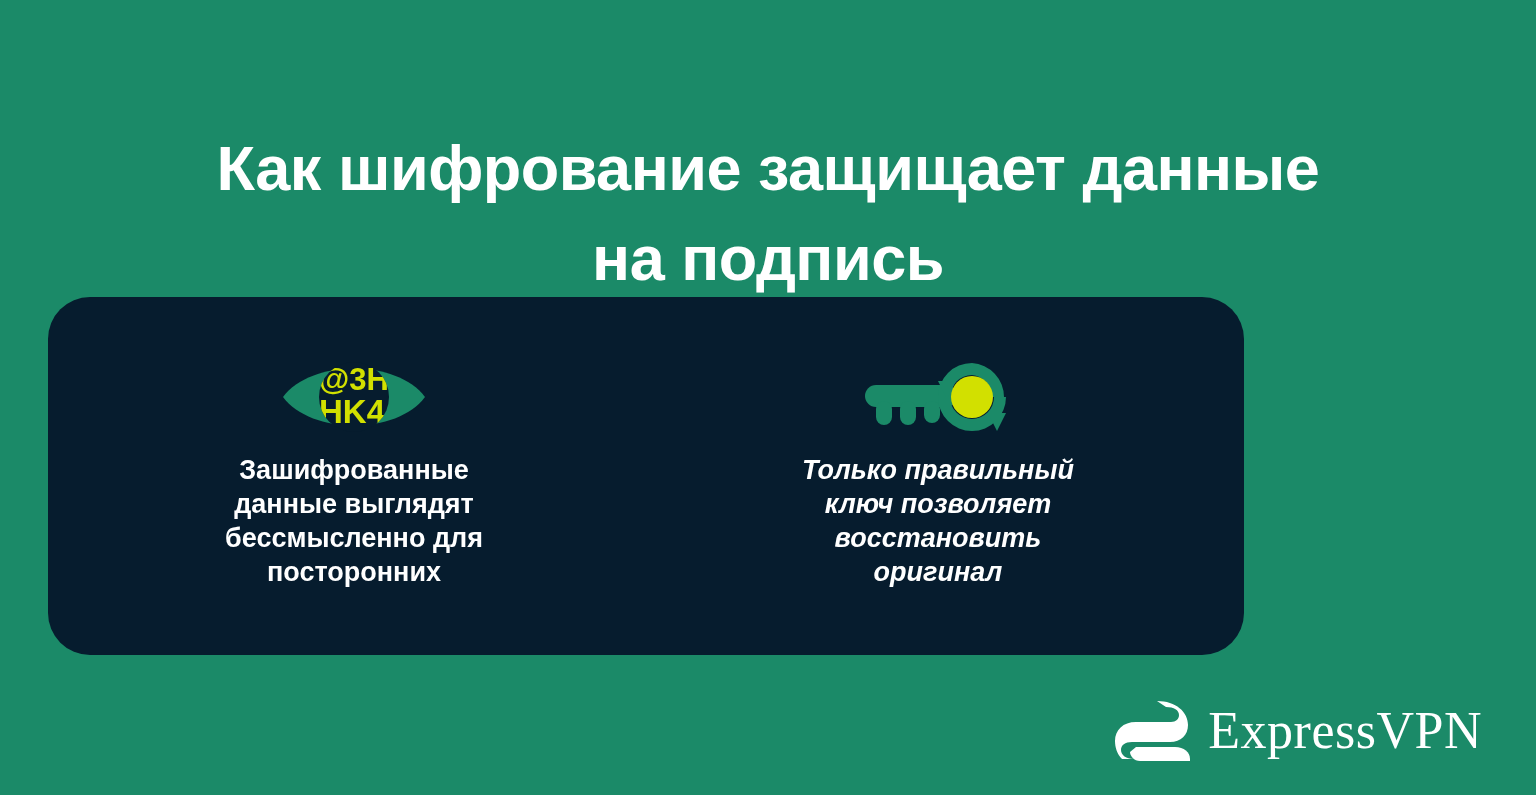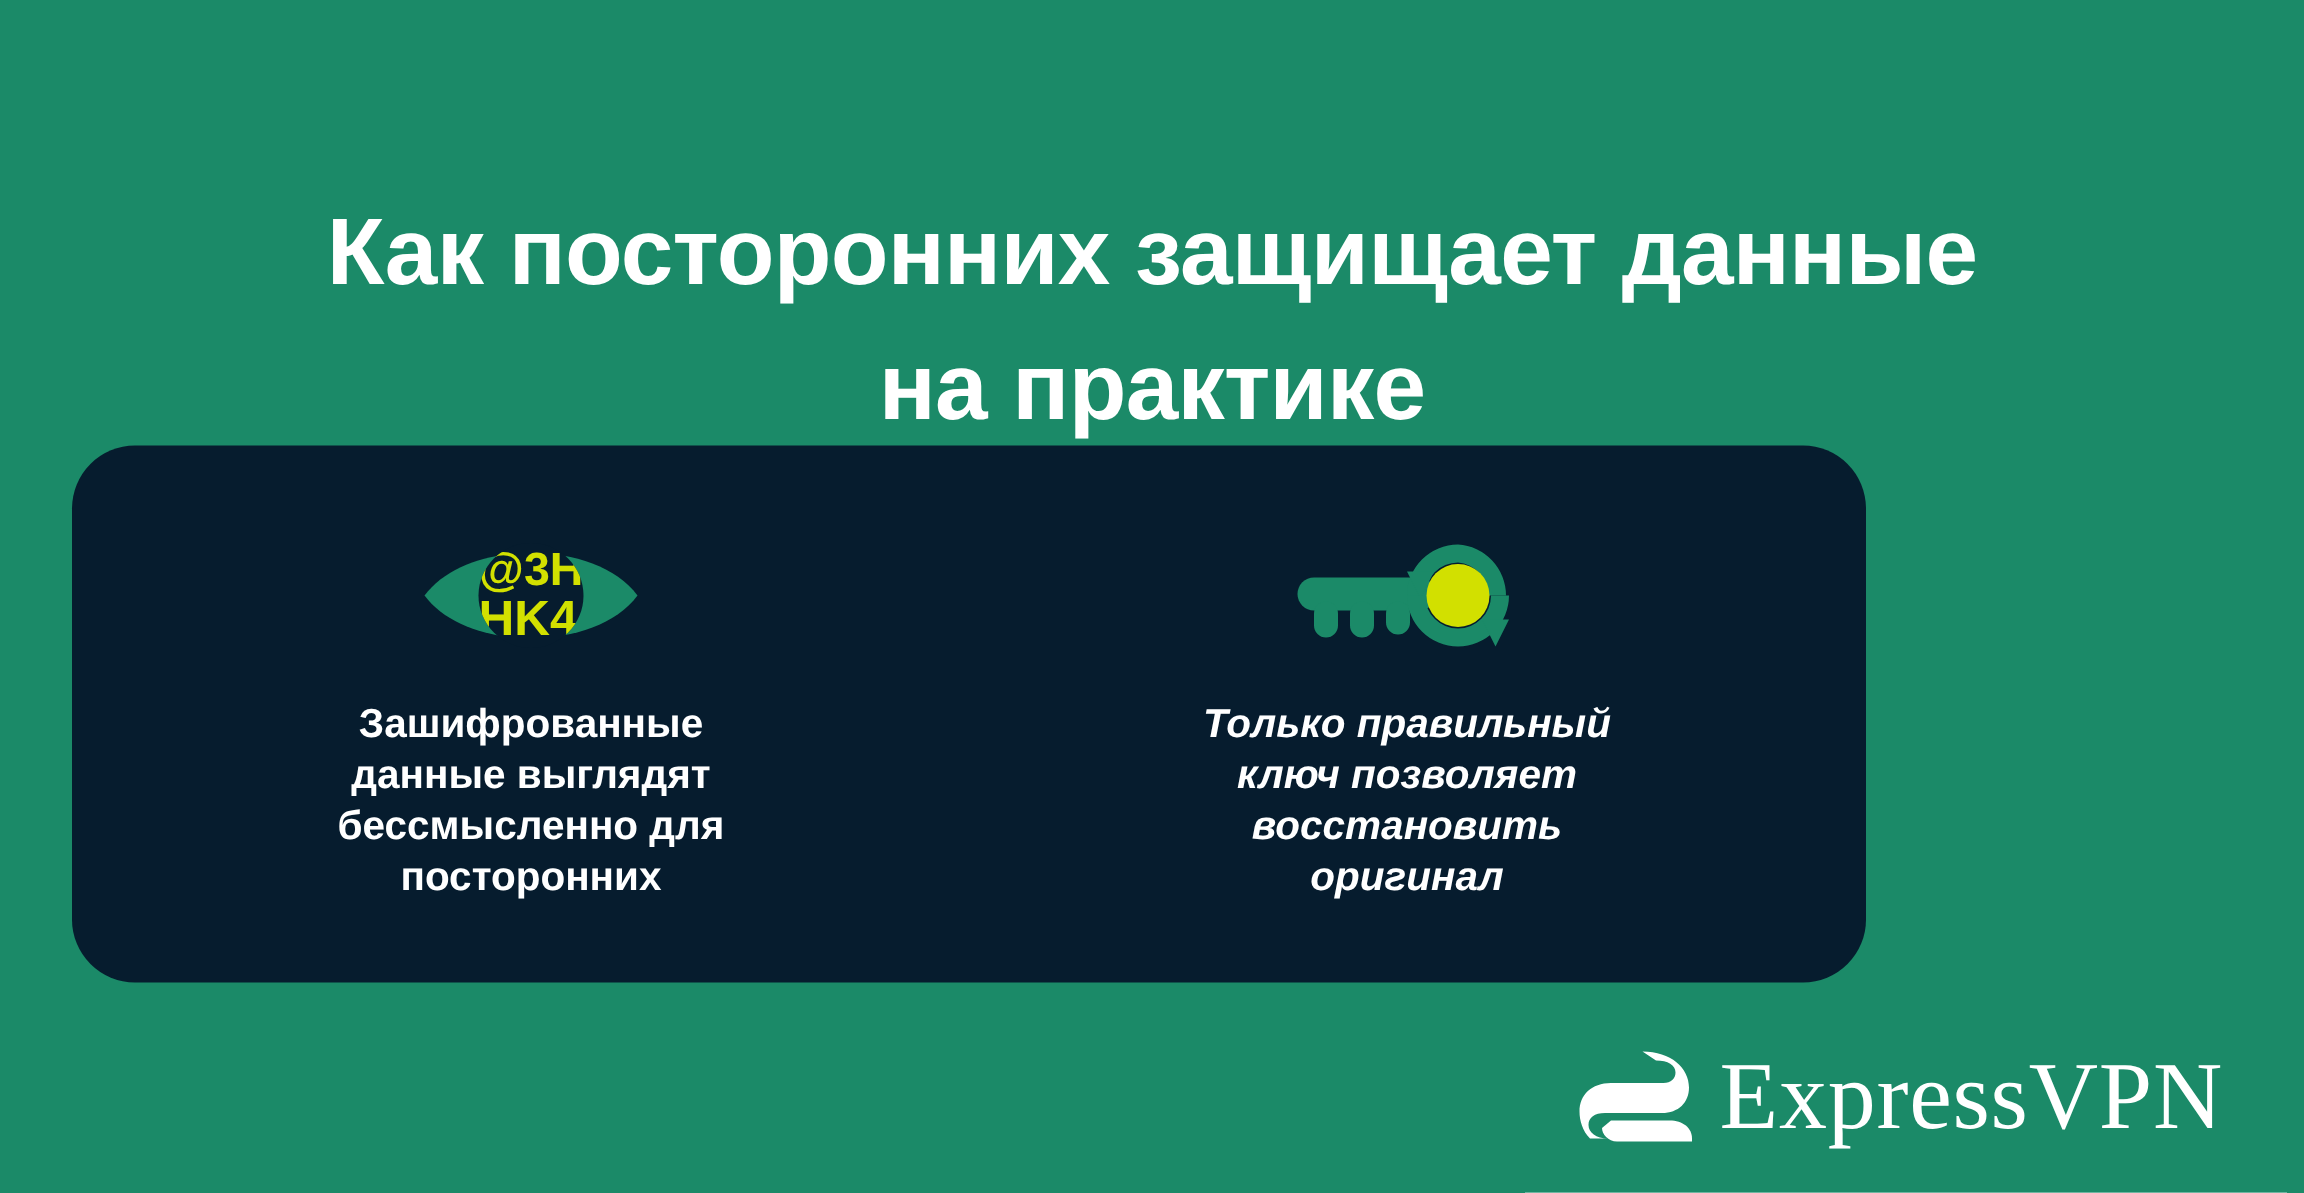--- a/index.html
+++ b/index.html
@@ -61,51 +61,51 @@
     display: flex;
     align-items: center;
     justify-content: center;
   }
   .col-text {
     color: #ffffff;
     font-size: 27px;
     font-weight: bold;
     line-height: 1.26;
     text-align: center;
-    margin-top: 16px;
+    margin-top: 4px;
     padding: 0 8px;
     box-sizing: border-box;
   }
   .col-1 .col-text { max-width: 308px; }
   .col-2 .col-text { max-width: 324px; font-style: italic; }
   .col-3 .col-text { max-width: 344px; }
   .col-4 .col-text { max-width: 318px; }
 
   .brand {
     position: absolute;
     right: 54px;
     bottom: 32px;
     display: flex;
     align-items: center;
     gap: 16px;
   }
   .brand-text {
     color: #ffffff;
     font-family: "Liberation Serif", serif;
-    font-size: 64px;
+    font-size: 52px;
     line-height: 1;
     letter-spacing: 0.5px;
   }
 </style>
 </head>
 <body>
 
 <div class="poster">
 
-  <h1 class="poster-title">Как посторонних защищает данные на практике</h1>
+  <h1 class="poster-title">Как шифрование защищает данные на подпись</h1>
 
   <div class="card">
 
     <div class="col col-1">
       <div class="icon-wrap">
         <svg width="146" height="80" viewBox="0 0 146 80">
           <path d="M2 40 C 30 2, 116 2, 144 40 C 116 78, 30 78, 2 40 Z" fill="#1b8a68"></path>
           <circle cx="73" cy="40" r="35" fill="#061c2e"></circle>
           <clipPath id="irisClip">
               <circle cx="73" cy="40" r="35"></circle>

